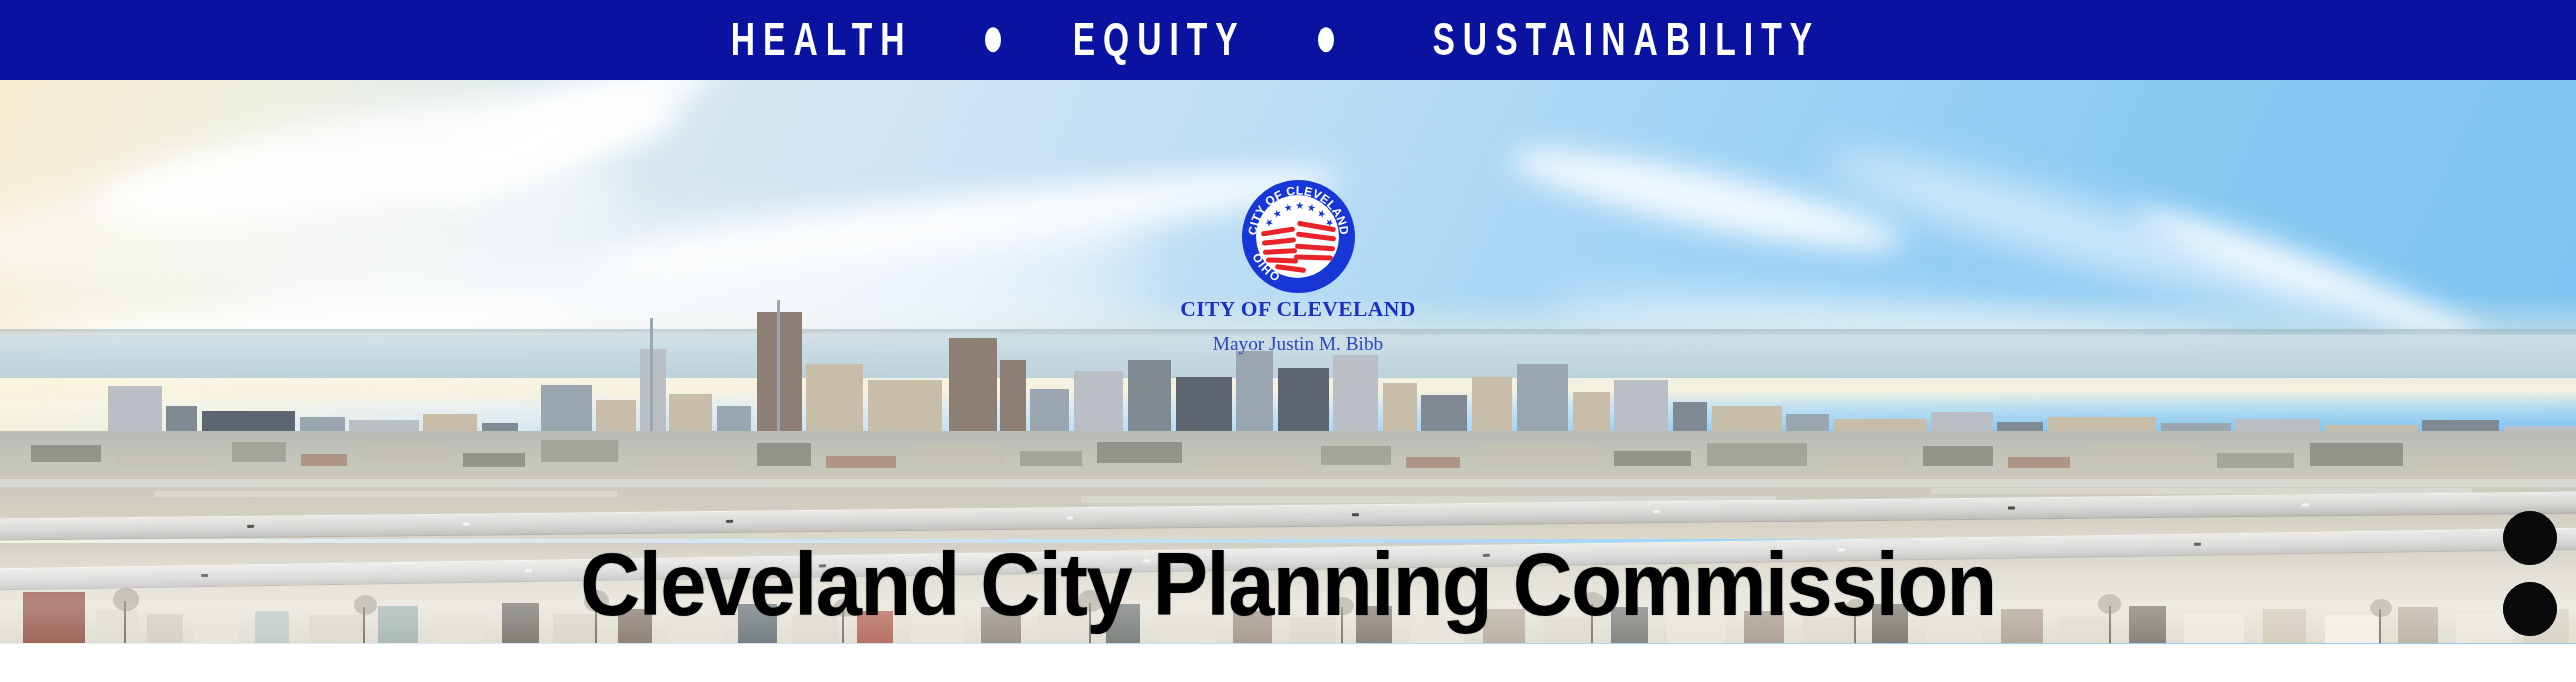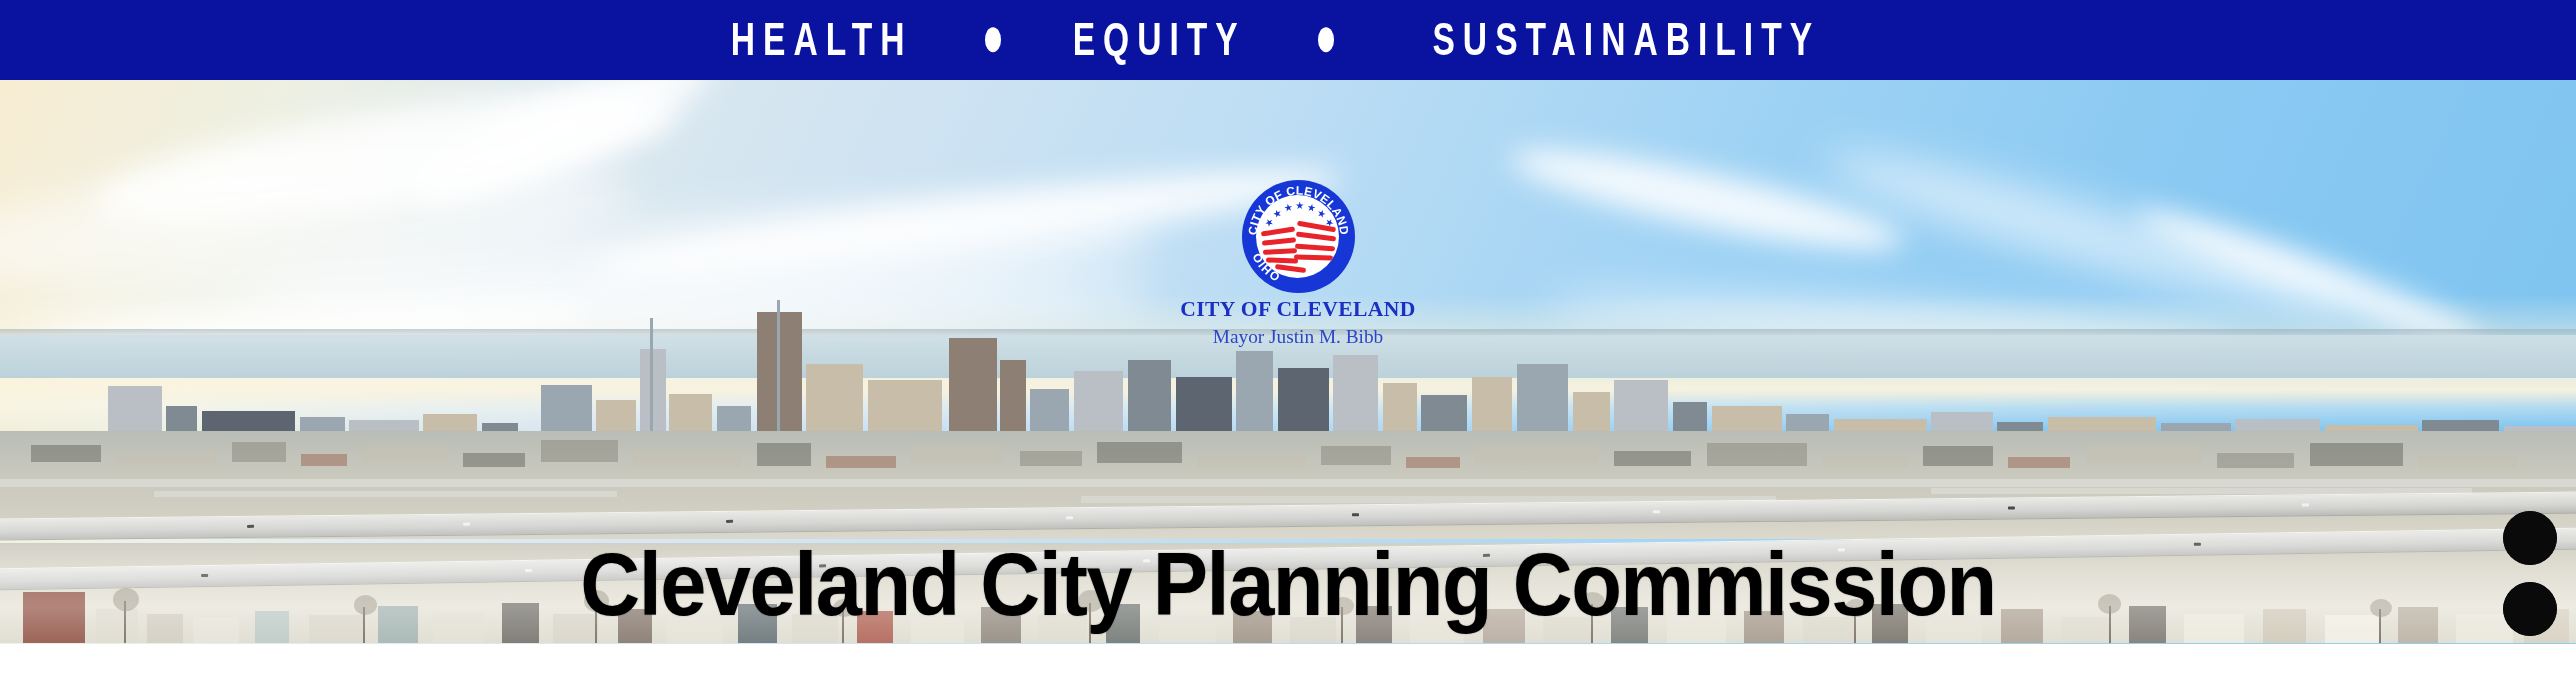--- a/index.html
+++ b/index.html
@@ -151,21 +151,21 @@
   #seal-title{
     margin-top:5.4px;
     color:#1B2FC4;
     font-family:"Liberation Serif",serif;
     font-weight:700;
     font-size:21.6px;
     letter-spacing:0.4px;
     line-height:1.05;
   }
   #seal-sub{
-    margin-top:6px;
+    margin-top:13px;
     color:#2A46C8;
     font-family:"Liberation Serif",serif;
     font-weight:400;
     font-size:19.3px;
     line-height:1.05;
   }
 
   
   #main-title{
     position:absolute;left:0;top:459px;width:2576px;

